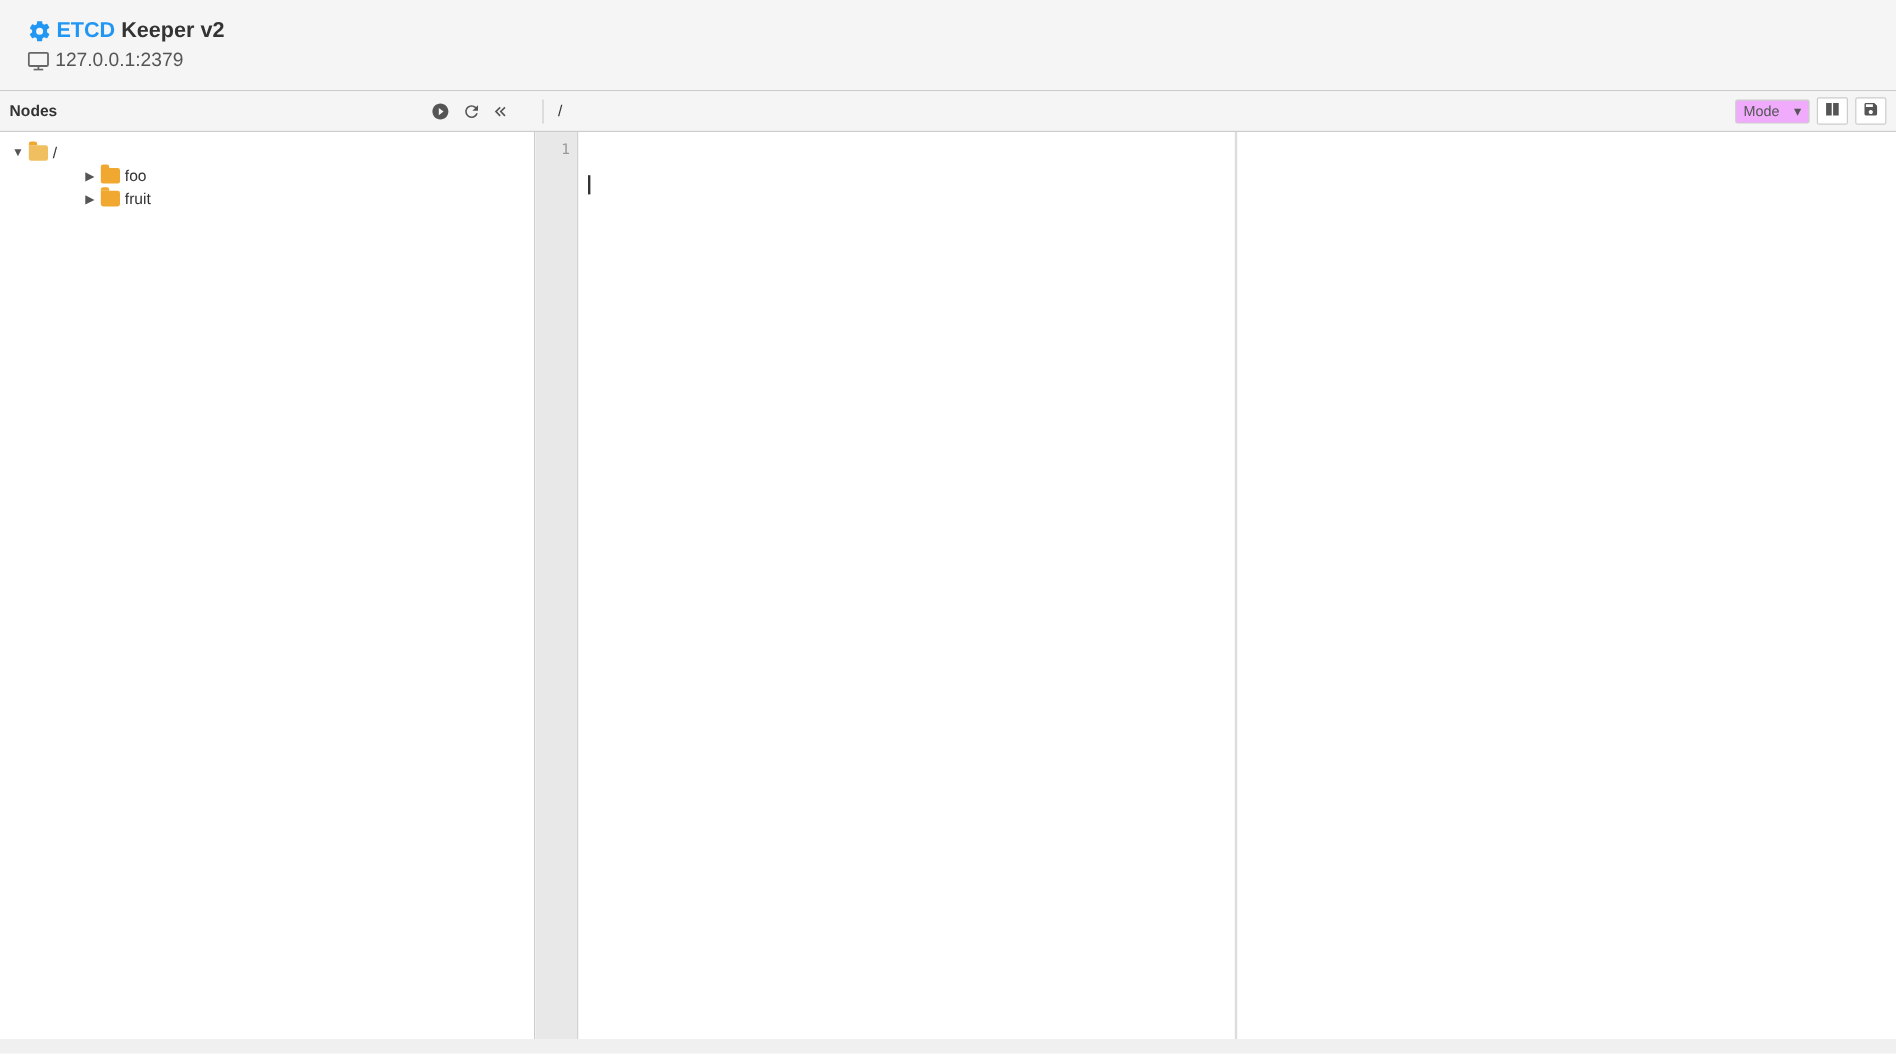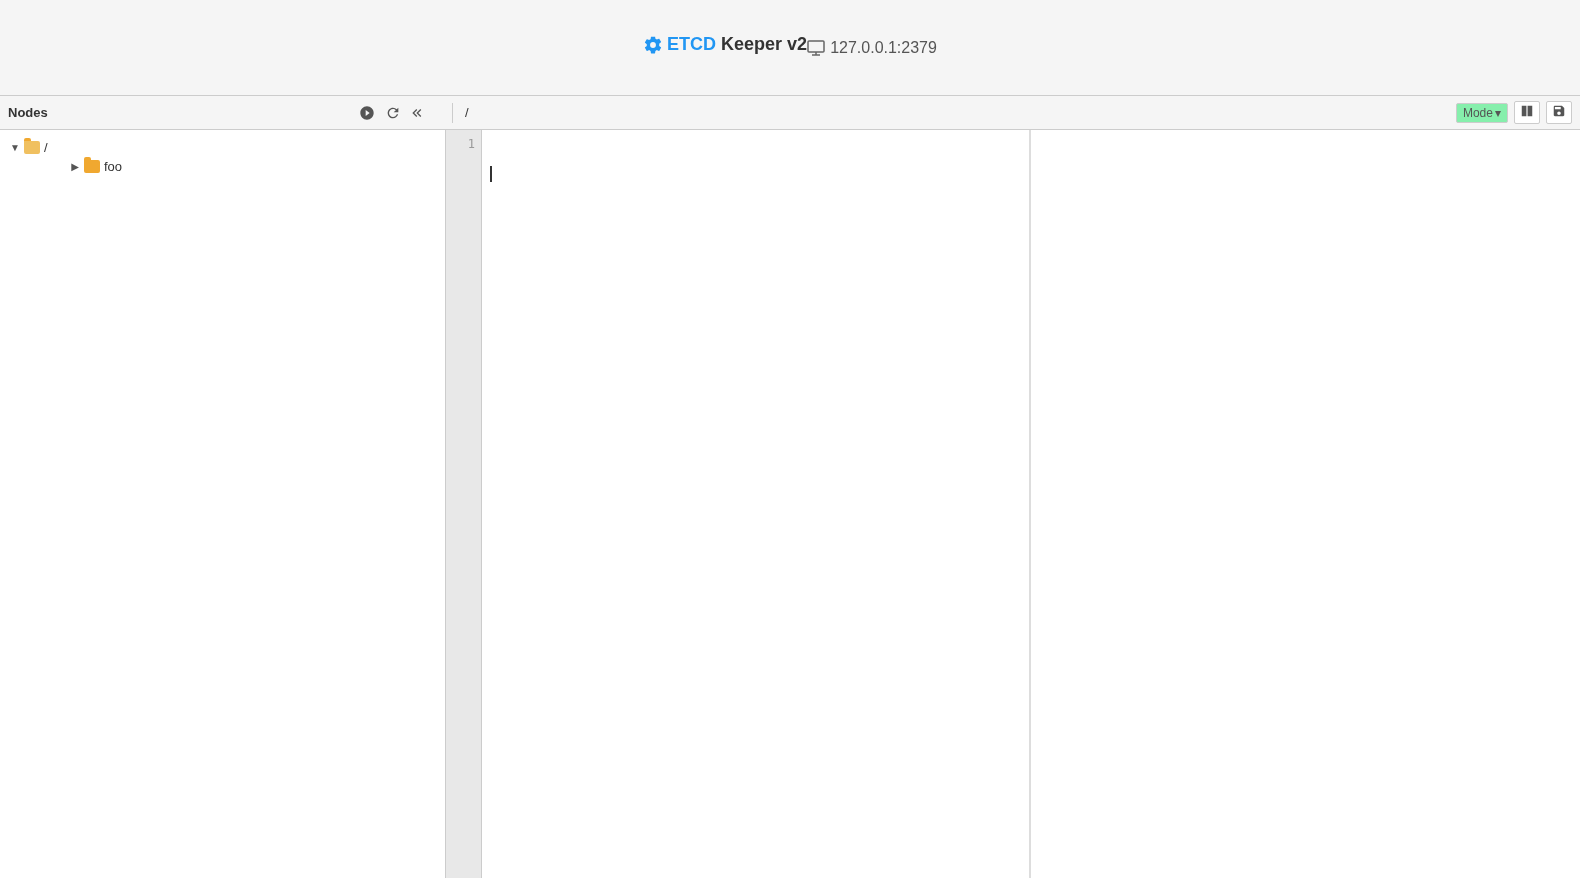--- a/index.html
+++ b/index.html
@@ -8,25 +8,25 @@
       font-size: 13px;
       background: #f0f0f0;
       color: #333;
       width: 1580px;
       height: 878px;
       overflow: hidden;
     }
 
     
     #header {
-      height: 96px;
+      height: 76px;
       background: #f5f5f5;
       border-bottom: 1px solid #ccc;
       display: flex;
-      flex-direction: row;
+      flex-direction: column;
       justify-content: center;
       padding: 8px 23px;
     }
     #app-title-row {
       display: flex;
       align-items: center;
       gap: 4px;
       margin-bottom: 6px;
     }
     .gear-icon-svg {
@@ -107,26 +107,26 @@
       color: #333;
     }
     #editor-right-tools {
       display: flex;
       align-items: center;
       gap: 6px;
     }
     #mode-dropdown {
       display: flex;
       align-items: center;
-      gap: 2px;
+      gap: 12px;
       font-size: 12px;
       color: #555;
       cursor: pointer;
       border: 1px solid #ccc;
-      background: #86efac;
+      background: #f0abfc;
       padding: 2px 6px;
       border-radius: 2px;
     }
     .small-btn {
       background: #fff;
       border: 1px solid #ccc;
       cursor: pointer;
       padding: 2px 5px;
       font-size: 13px;
       border-radius: 2px;
@@ -341,20 +341,25 @@
         <span class="tree-label">/</span>
       </div>
 
       <div class="tree-item tree-indent-1">
         <span class="tree-arrow collapsed"></span>
         <span class="folder-icon"></span>
         <span class="tree-label">foo</span>
       </div>
 
 
+      <div class="tree-item tree-indent-1">
+        <span class="tree-arrow collapsed"></span>
+        <span class="folder-icon"></span>
+        <span class="tree-label">fruit</span>
+      </div>
 
     </div>
 
     <div id="editor-area">
 
       <div id="line-numbers">
         <div class="line-number">1</div>
       </div>
 
       <div id="editor-main">

